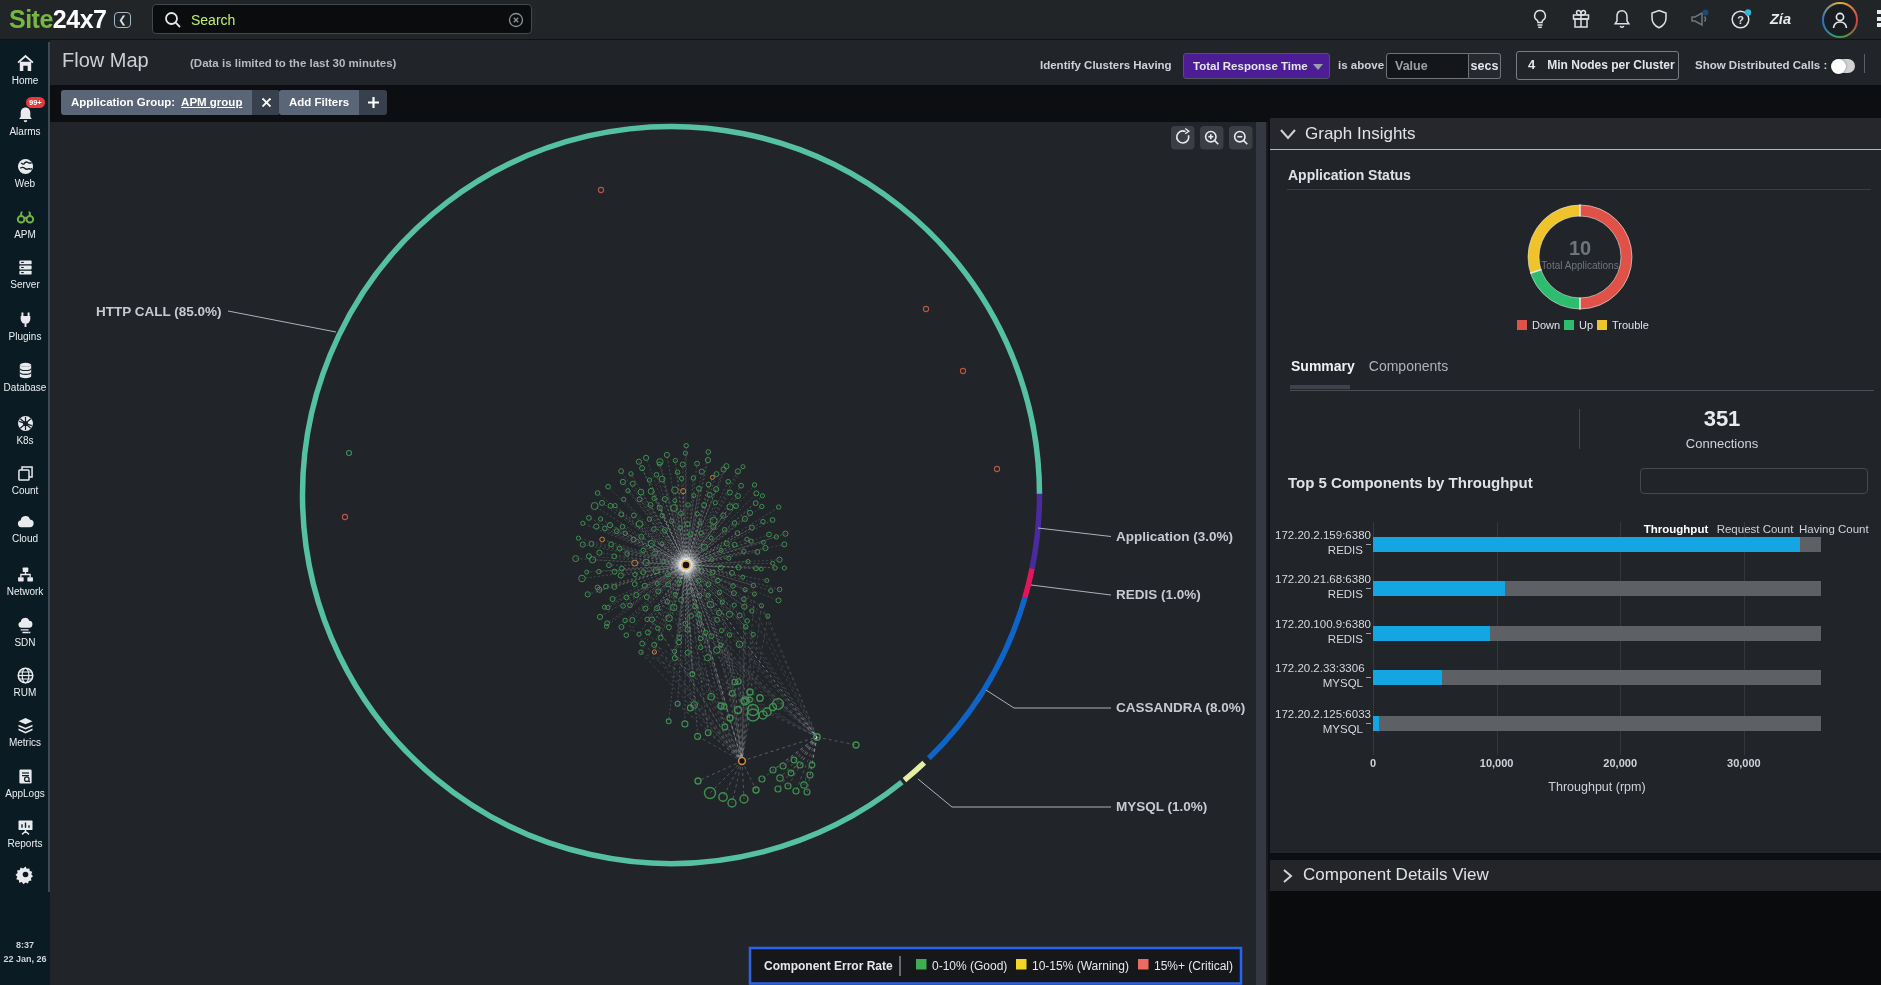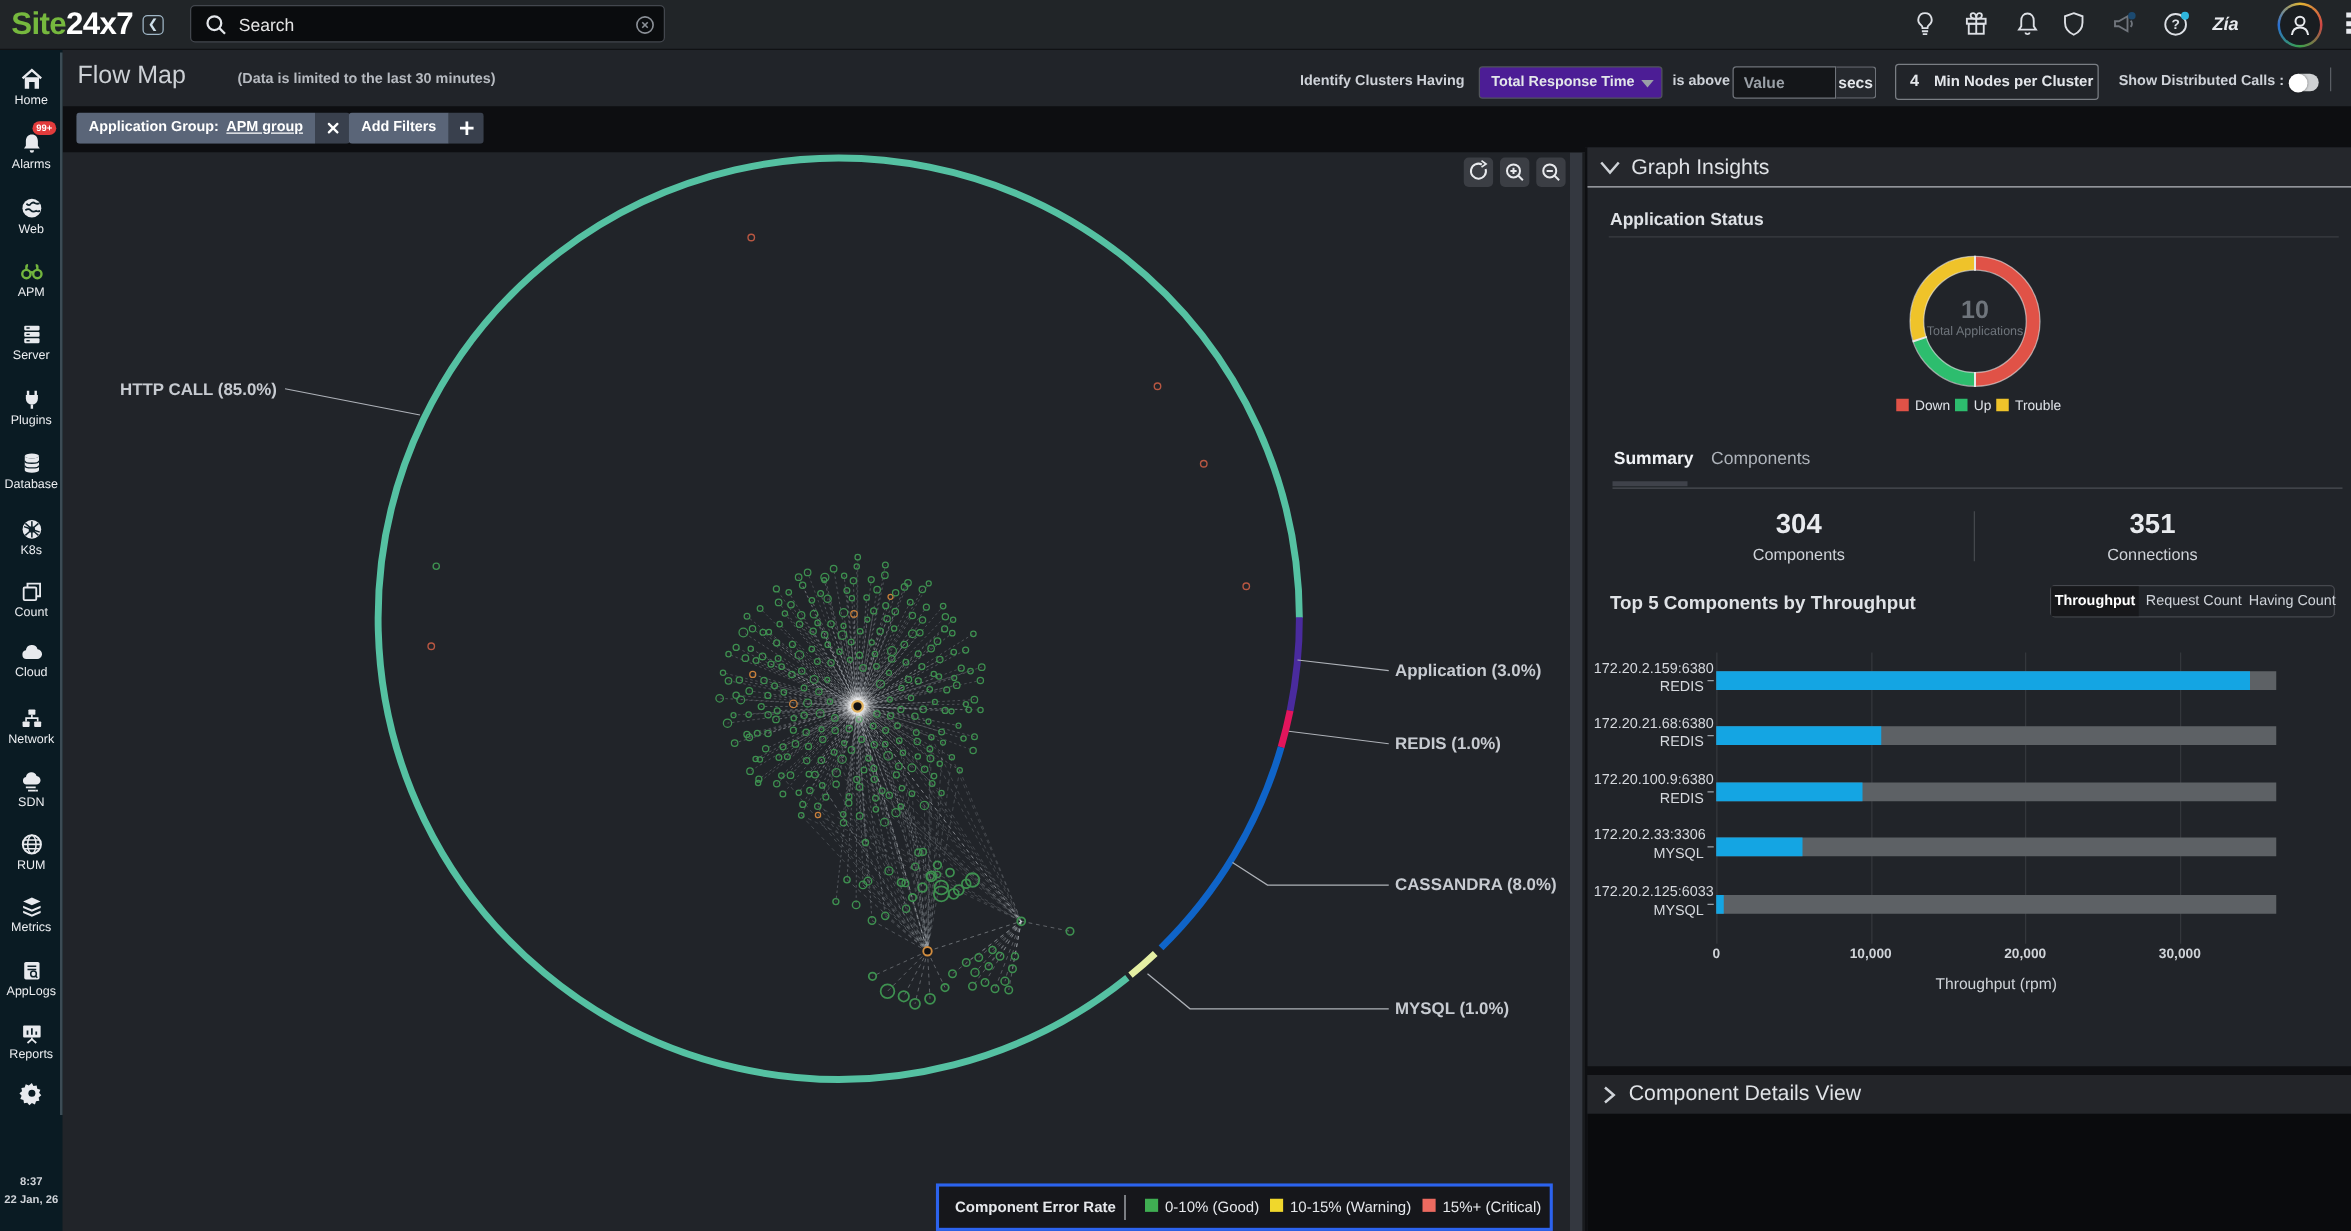--- a/index.html
+++ b/index.html
@@ -6,21 +6,21 @@
   font-family:"Liberation Sans",sans-serif; }
 
 #topbar { position:absolute; left:0; top:0; width:1881px; height:40px; background:#212528;
   border-bottom:1px solid #101214; z-index:30; }
 #logo { position:absolute; left:9px; top:5px; font-size:25px; font-weight:bold; color:#fff; letter-spacing:-0.5px; }
 #logo span { color:#76b83e; }
 #collapse { position:absolute; left:114px; top:11.5px; width:17px; height:16px; border:1.5px solid #9fb6c6;
   border-radius:4px; color:#cfe0ea; font-size:10px; text-align:center; line-height:14px; }
 #searchbox { position:absolute; left:152px; top:4px; width:380px; height:30px; background:#0a0c0e;
   border:1px solid #43474e; border-radius:4px; }
-#searchbox .txt { position:absolute; left:38px; top:7px; font-size:14px; color:#e5e5e5; }
+#searchbox .txt { position:absolute; left:38px; top:7px; font-size:14px; color:#bef264; }
 #searchbox svg { position:absolute; }
 
 #sidebar { position:absolute; left:0; top:40px; width:50px; height:945px; background:#0a1b23; z-index:25; }
 #sidebar .scroll { position:absolute; right:0; top:2px; width:2.5px; height:850px; background:#3c4c55; }
 .sitem { position:absolute; width:50px; text-align:center; }
 .sitem svg { display:block; margin:0 auto; }
 .slabel { font-size:10px; color:#eceef1; margin-top:1px; white-space:nowrap; }
 .badge { position:absolute; top:-7px; left:26px; background:#e23c3c; color:#fff; font-size:7.5px; font-weight:bold;
   border-radius:6px; padding:1px 3px; z-index:2; }
 .stime { position:absolute; top:898px; width:50px; text-align:center; font-size:9px; font-weight:bold;
@@ -77,21 +77,21 @@
 #tabs .b { color:#aeb3ba; margin-left:14px; }
 #tabund { position:absolute; left:20px; top:267px; width:60px; height:4px; background:#3f424a; }
 #tabline { position:absolute; left:20px; top:272px; width:584px; height:1px; background:#4b4e54; }
 .stat { position:absolute; width:200px; text-align:center; color:#e8eaee; }
 .stat .n { font-size:22px; font-weight:bold; }
 .stat .c { font-size:13px; color:#cfd3d9; margin-top:4px; }
 #statsep { position:absolute; left:309px; top:291px; width:1px; height:40px; background:#44474c; }
 #top5 { left:18px; top:356px; font-size:15px; }
 .segctl { position:absolute; left:370px; top:350px; height:26px; border:1px solid #46484e; border-radius:4px;
   display:flex; font-size:11.5px; color:#cfd3d9; white-space:nowrap; }
-.segctl div { line-height:24px; padding:0; text-align:center; }
+.segctl div { line-height:24px; padding:0; text-align:center;margin-top:48px; }
 .segctl .on { background:#17181b; color:#fff; font-weight:bold; }
 
 .gline { position:absolute; top:522px; width:1px; height:233px; background:#34373c; z-index:11; }
 .blbl { position:absolute; left:1275px; width:88px; text-align:right; font-size:11.5px; color:#d5d8dd;
   line-height:15px; z-index:12; }
 .btick { position:absolute; left:1366px; width:5px; height:1px; background:#9aa0a7; z-index:12; }
 .btrack { position:absolute; left:1373px; width:447.5px; height:15px; background:#5d6165; z-index:12; }
 .bfill { position:absolute; left:1373px; height:15px; background:#14a5e3; z-index:13; }
 .axlbl { position:absolute; top:757px; width:60px; text-align:center; font-size:11px; font-weight:bold;
   color:#cfd3d8; z-index:12; }
@@ -1151,24 +1151,20 @@
         <line x1="54.0" y1="13.5" x2="54.0" y2="1.5" stroke="#e8e8e8" stroke-width="1.6"></line>
         <line x1="54.0" y1="94.5" x2="54.0" y2="106.5" stroke="#e8e8e8" stroke-width="1.6"></line>
         <line x1="15.5" y1="66.5" x2="4.1" y2="70.2" stroke="#e8e8e8" stroke-width="1.6"></line>
       </svg><div class="num">10</div><div class="cap">Total Applications</div></div>
   <div class="dleg" style="left:247px;font-size:11px"><i style="background:#e05247"></i>Down</div>
   <div class="dleg" style="left:294px;font-size:11px"><i style="background:#2dbd6e"></i>Up</div>
   <div class="dleg" style="left:327px;font-size:11px"><i style="background:#efc32a"></i>Trouble</div>
   <div id="tabs"><span class="a">Summary</span><span class="b">Components</span></div>
   <div id="tabund"></div>
   <div id="tabline"></div>
-  <div class="stat" style="left:69px;top:288px">
-      <div class="n">304</div>
-      <div class="c">Components</div>
-    </div>
   <div class="stat" style="left:352px;top:288px">
       <div class="n">351</div>
       <div class="c">Connections</div>
     </div>
   <div id="statsep"></div>
   <div class="sect" id="top5">Top 5 Components by Throughput</div>
   <div class="segctl">
       <div class="on" style="width:70px">Throughput</div>
       <div style="width:88px">Request Count</div>
       <div style="width:68px">Having Count</div>

